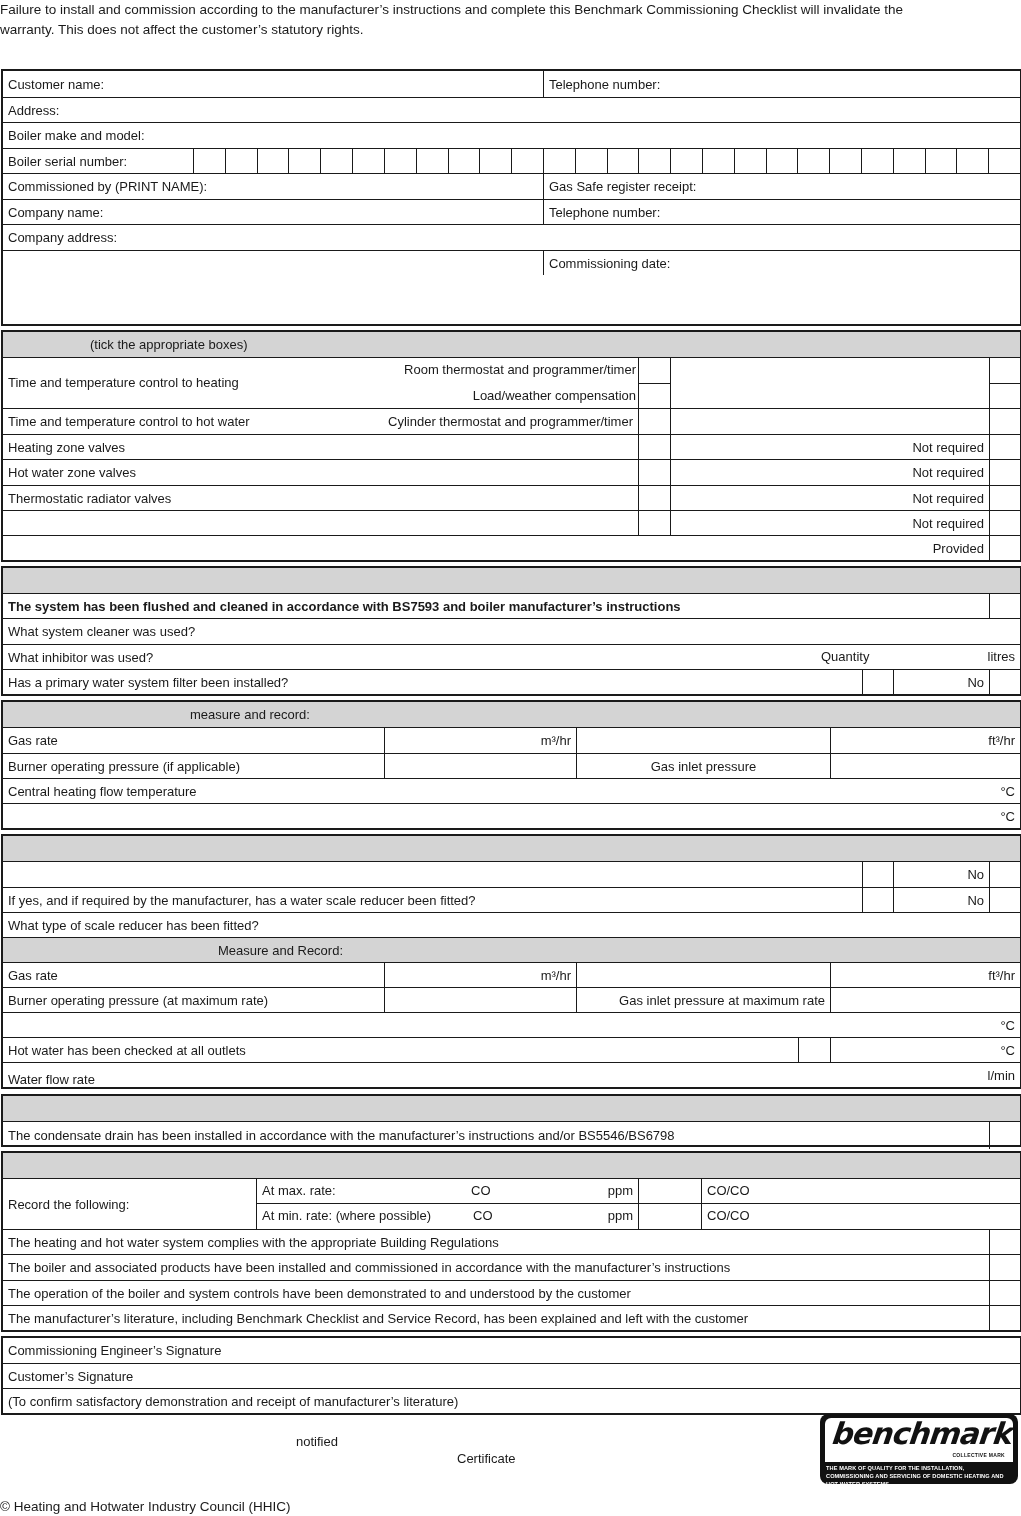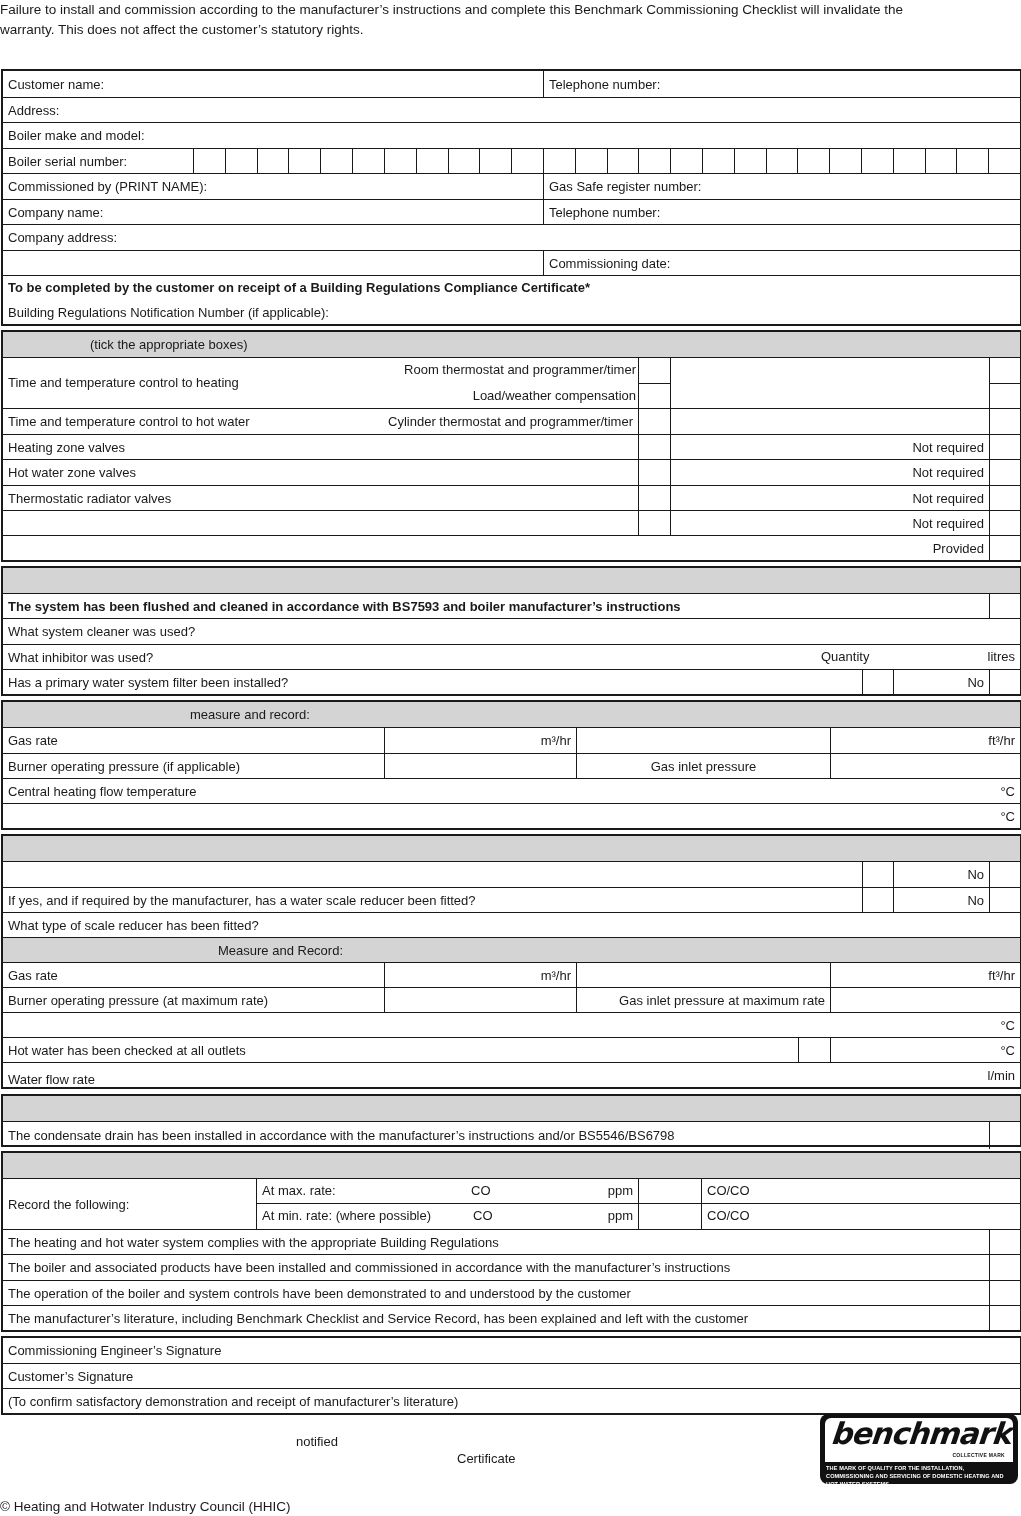--- a/index.html
+++ b/index.html
@@ -82,45 +82,41 @@
         <div class="abs bl" style="top: 0px; height: 25px; left: 921.6px; width: 31.8px; box-sizing: border-box;"></div>
         <div class="abs bl" style="top: 0px; height: 25px; left: 953.4px; width: 31.8px; box-sizing: border-box;"></div>
         <div class="abs bl" style="top: 0px; height: 25px; left: 985.2px; width: 31.8px; box-sizing: border-box;"></div>
       </div>
   </div>
   <div class="row" style="top:102px;height:26px;text-align:right;">
     <div class="cell" style="left:0;width:540px;">
         <span>Commissioned by (PRINT NAME):</span>
       </div>
     <div class="cell bl" style="left:540px;right:0;">
-        <span>Gas Safe register number:</span>
+        <span>Gas Safe register receipt:</span>
       </div>
   </div>
   <div class="row" style="top:128px;height:25px;">
     <div class="cell" style="left:0;width:540px;">
         <span>Company name:</span>
       </div>
     <div class="cell bl" style="left:540px;right:0;">
         <span>Telephone number:</span>
       </div>
   </div>
   <div class="row" style="top:153px;height:26px;">
     <div class="cell" style="left:0;right:0;">
         <span>Company address:</span>
       </div>
   </div>
   <div class="row" style="top:179px;height:25px;">
     <div class="cell" style="left:0;width:540px;"></div>
     <div class="cell bl" style="left:540px;right:0;">
         <span>Commissioning date:</span>
       </div>
-  </div>
-  <div class="row" style="top:204px;height:49px;">
-    <div class="t bold" style="left:5px;top:4px;">To be completed by the customer on receipt of a Building Regulations Compliance Certificate*</div>
-    <div class="t" style="left:5px;top:29px;"><span>Building Regulations Notification Number (if applicable):</span></div>
   </div>
 </div>
 
 <div class="box" style="top:330px;height:228px;">
   <div class="row first hdr" style="top:0;height:25px;">
     <div class="t" style="left:87px;top:5px;">(tick the appropriate boxes)</div>
   </div>
 
   <div class="row" style="top:25px;height:51px;">
     <div class="t" style="left:5px;top:17px;">Time and temperature control to heating</div>

